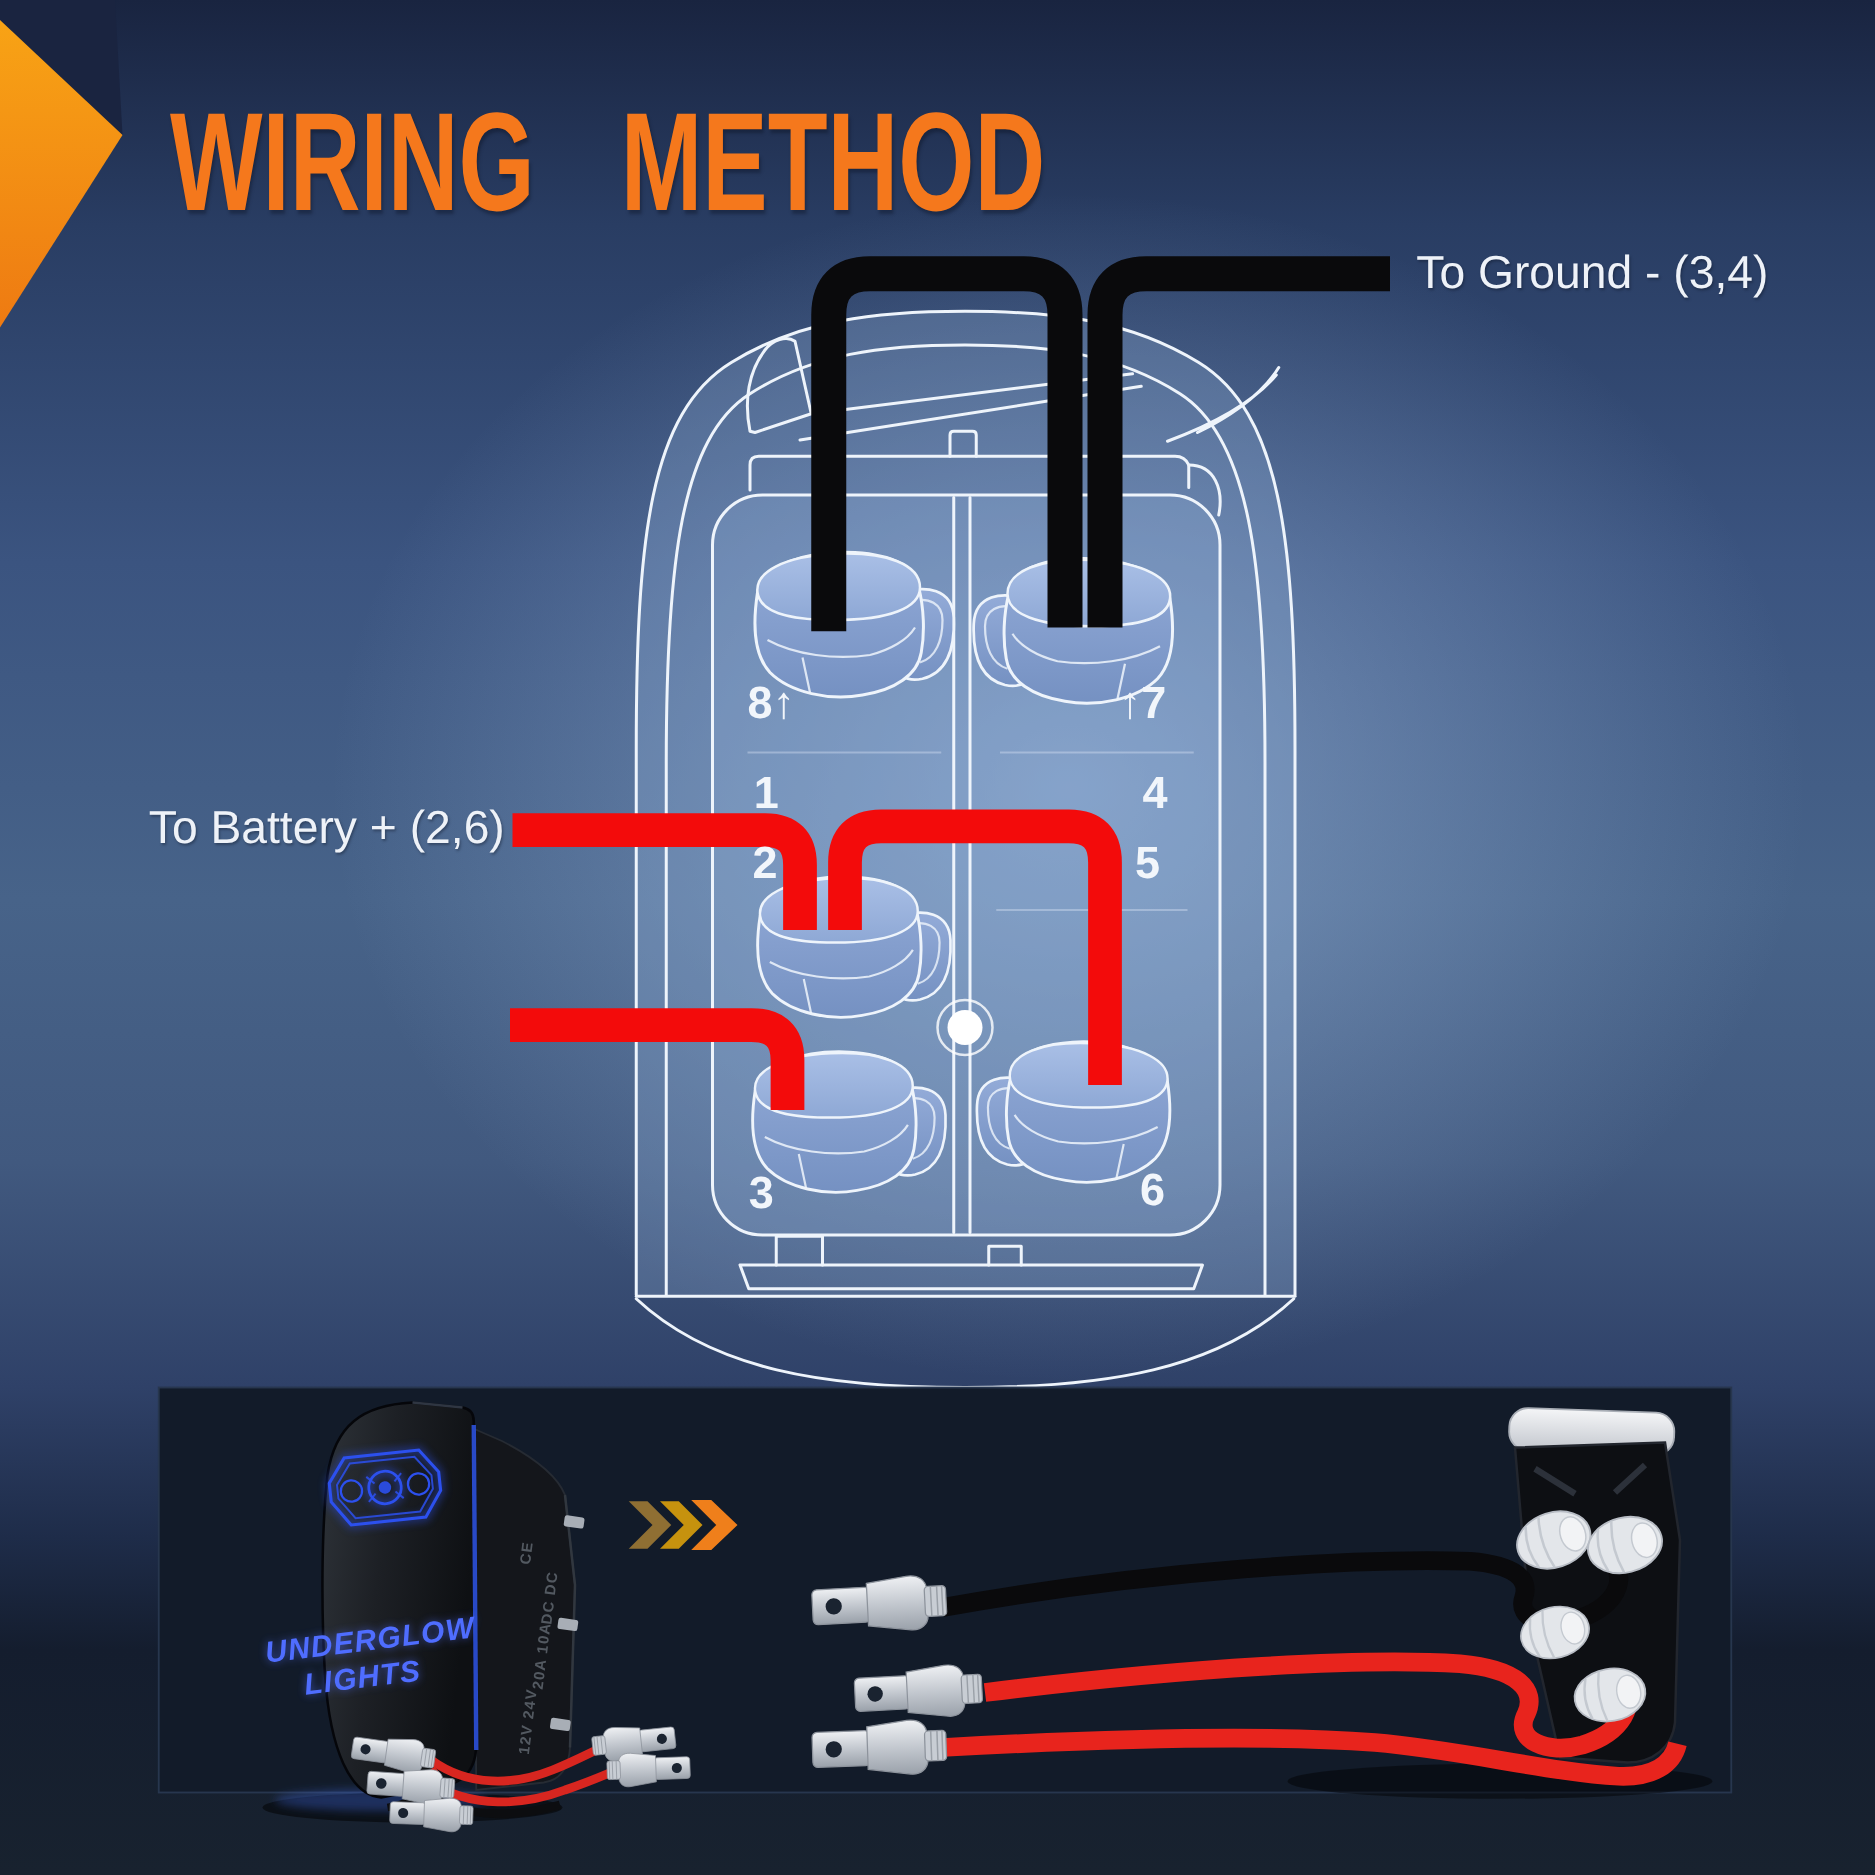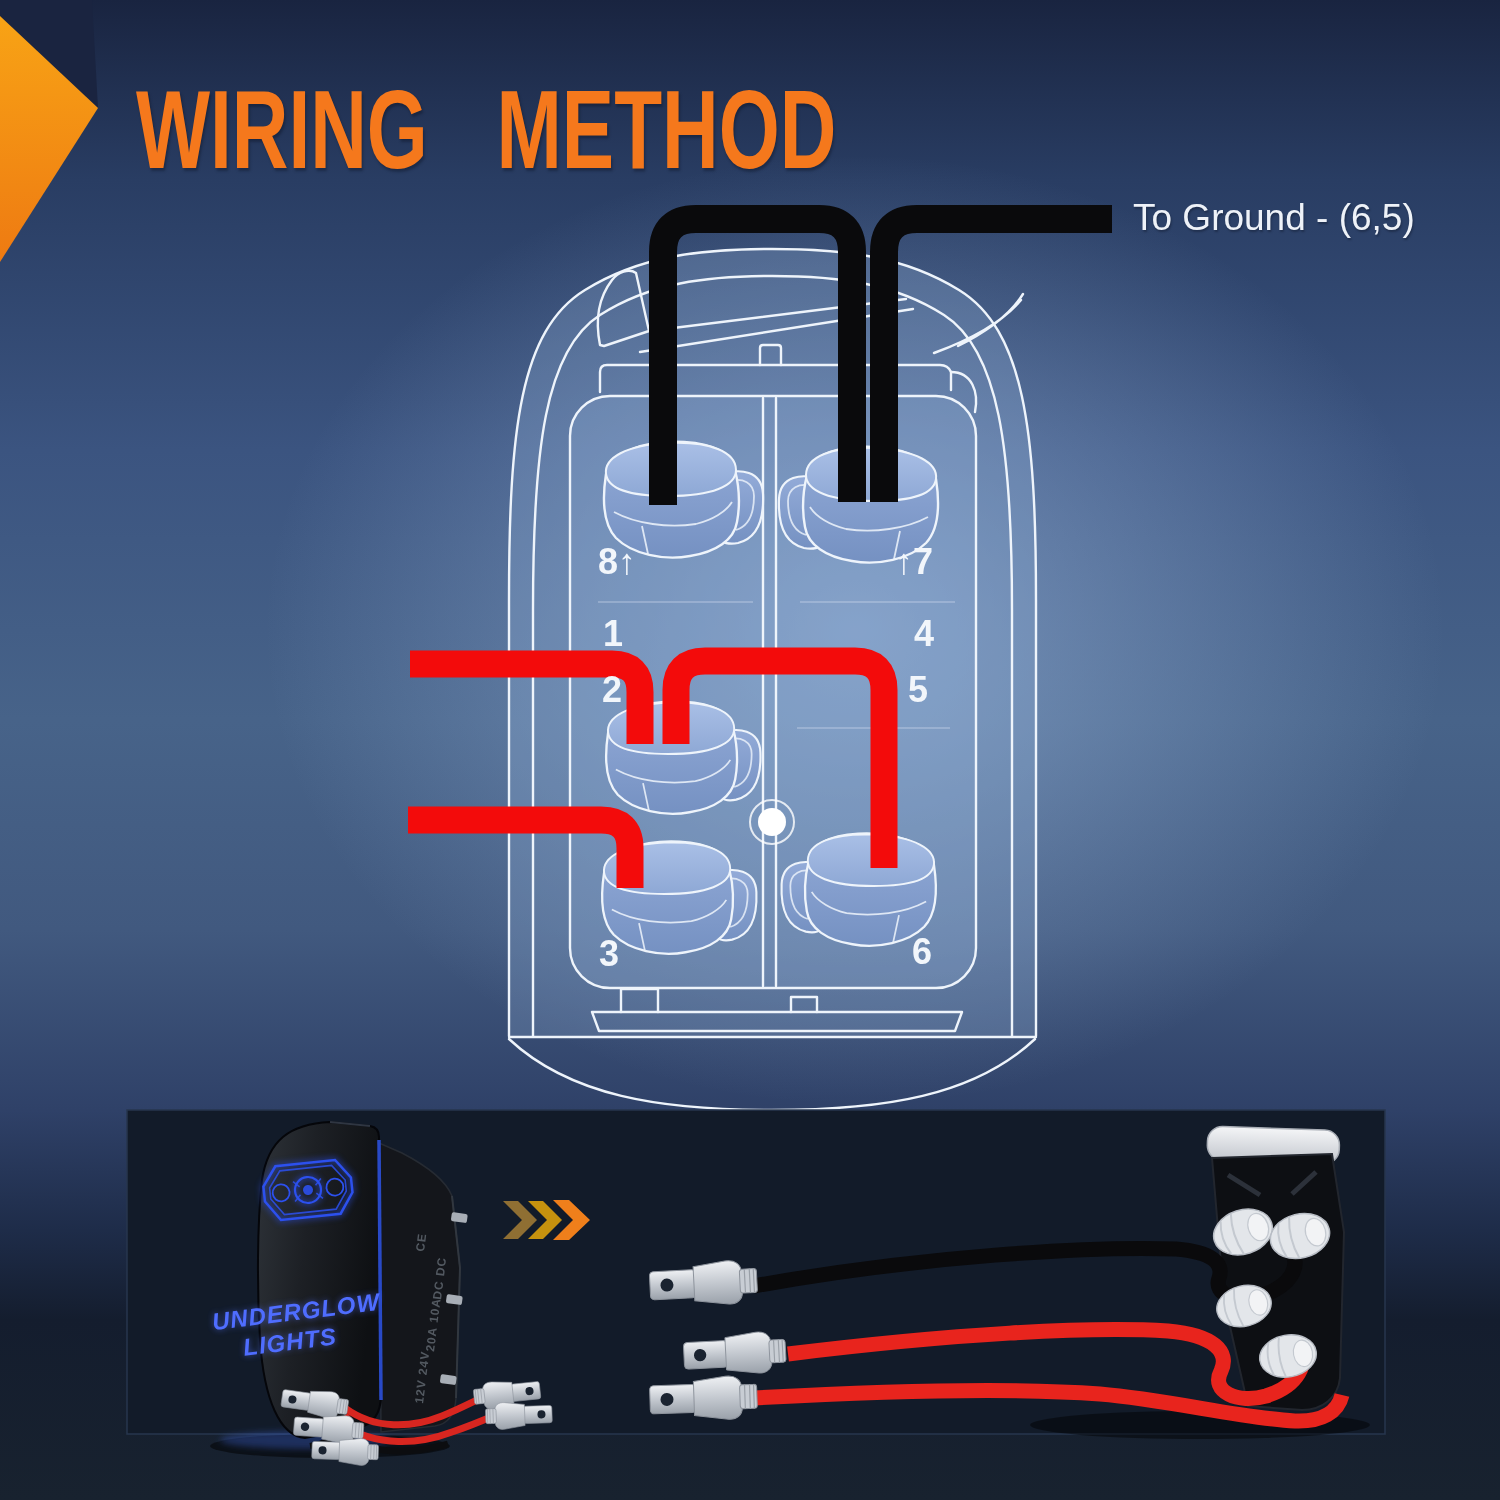--- a/index.html
+++ b/index.html
@@ -241,16 +241,17 @@
       <use href="#boot" transform="translate(1288,1356) rotate(-10) scale(0.95)"></use>
 
       <use href="#spade" transform="translate(650,1286) rotate(-3)"></use>
       <use href="#spade" transform="translate(684,1356) rotate(-3) scale(0.95)"></use>
       <use href="#spade" transform="translate(650,1400) rotate(-2)"></use>
     </g>
   </svg>
 
   <div class="title" style="color: rgb(245, 120, 28);">WIRING  METHOD</div>
 
-  <div class="lbl" style="left: 1133px; top: 198px; color: rgb(238, 242, 248);">To Ground - (6,5)</div>
-
+  <div class="lbl" style="left: 1133px; top: 198px; color: rgb(238, 242, 248);">To Ground - (3,4)</div>
+
+  <div class="lbl" style="left: 119px; top: 642px; color: rgb(238, 242, 248);">To Battery + (2,6)</div>
 
 </div>
 
 </body></html>

